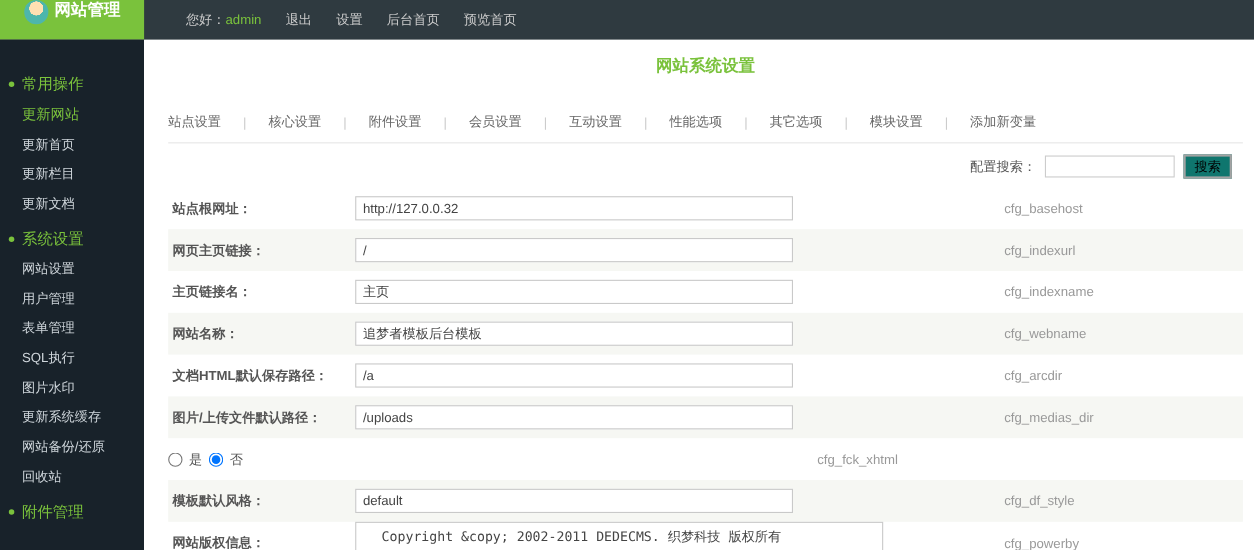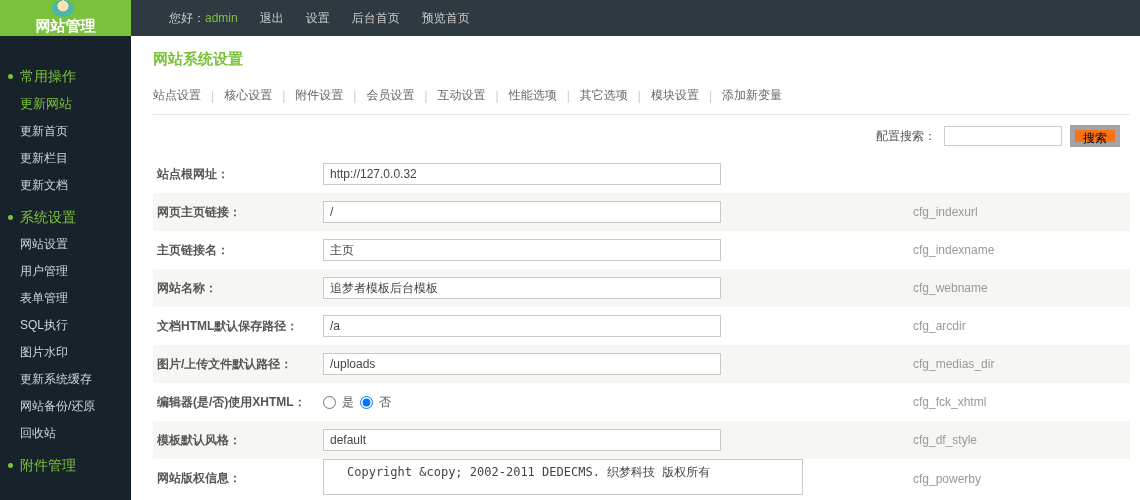--- a/index.html
+++ b/index.html
@@ -1,38 +1,38 @@
 <!DOCTYPE html>
 <html><head>
 <meta charset="utf-8">
 <style>
 * { box-sizing: border-box; margin: 0; padding: 0; }
 body { font-family: "Microsoft YaHei", Arial, sans-serif; font-size: 12px; background: #fff; width: 1140px; height: 500px; overflow: hidden; }
 .topbar { height: 36px; background: #2f3a40; display: flex; align-items: center; padding-left: 0; color: #ccc; }
-.logo-box { width: 131px; height: 36px; background: #7ac23c; color: #fff; display: flex; align-items: center; justify-content: center; font-size: 15px; font-weight: bold; flex-direction: column; }
+.logo-box { width: 131px; height: 36px; background: #7ac23c; color: #fff; display: flex; align-items: flex-start; justify-content: center; font-size: 15px; font-weight: bold; }
 .logo-box .avatar { width: 22px; height: 22px; border-radius: 50%; background: radial-gradient(circle at 50% 35%, #ffe0b2 35%, #4db6ac 36%); margin-right: 6px; }
 .top-links { display: flex; align-items: center; gap: 22px; margin-left: 38px; font-size: 12px; }
 .top-links span { color: #ccc; cursor: pointer; }
 .top-links .hello { color: #ccc; }
 .top-links .admin { color: #7ac23c; }
 .container { display: flex; height: 464px; }
 .sidebar { width: 131px; background: #18222a; color: #b7c0c7; height: 100%; padding-top: 28px; overflow: hidden; }
 .sidebar .group { margin-bottom: 6px; }
 .sidebar .group-title { color: #7ac23c; font-size: 14px; padding: 4px 0 4px 20px; position: relative; cursor: pointer; }
 .sidebar .group-title::before { content: ""; position: absolute; left: 8px; top: 10px; width: 5px; height: 5px; border-radius: 50%; background: #7ac23c; }
 .sidebar .item { color: #cfd6db; font-size: 12px; padding: 5px 0 5px 20px; cursor: pointer; }
 .sidebar .item.sp { font-size: 13px; color: #7ac23c; }
 .main { flex: 1; background: #fff; padding: 14px 10px 0 22px; overflow-y: auto; overflow-x: auto; }
-.page-title { color: #7ac23c; font-size: 15px; font-weight: bold; margin-bottom: 12px; }
-.tabs { display: flex; align-items: center; gap: 0; border-bottom: 1px solid #e6e6e6; padding: 6px 0 10px 0; margin-bottom: 6px; font-size: 12px; }
+.page-title { color: #7ac23c; font-size: 15px; font-weight: bold; margin-bottom: 27px; text-align: center; }
+.tabs { display: flex; align-items: center; gap: 10px; border-bottom: 1px solid #e6e6e6; padding: 6px 0 10px 0; margin-bottom: 6px; font-size: 12px; }
 .tabs a { color: #666; text-decoration: none; cursor: pointer; }
 .tabs .sep { color: #ccc; margin: 0 10px; }
 .search-row { display: flex; justify-content: flex-end; align-items: center; gap: 8px; padding: 4px 10px 8px 0; font-size: 12px; color: #555; }
 .search-row input { width: 118px; height: 20px; border: 1px solid #ccc; padding: 0 4px; }
-.search-row button { height: 22px; padding: 0 8px; background: #f97316; border: 5px solid #a3a3a3; cursor: pointer; font-size: 12px; }
+.search-row button { height: 22px; padding: 0 8px; background: #0f766e; border: 2px solid #a3a3a3; cursor: pointer; font-size: 12px; }
 .form-row { display: flex; align-items: center; min-height: 38px; font-size: 12px; color: #555; }
 .form-row:nth-child(even) { background: #f6f7f3; }
 .form-row .label { width: 170px; padding-left: 4px; font-weight: bold; }
 .form-row .control { width: 490px; }
 .form-row .control input[type=text] { width: 398px; height: 22px; border: 1px solid #c9c9c9; padding: 0 6px; background: #fff; font-size: 12px; color: #444; }
 .form-row .control textarea { width: 480px; height: 36px; border: 1px solid #c9c9c9; padding: 4px 23px; font-size: 12px; color: #444; resize: none; }
 .form-row .control .radio-group { display: flex; align-items: center; gap: 6px; }
 .form-row .key { color: #999; padding-left: 100px; }
 .form-rows { }
 </style>
@@ -101,20 +101,21 @@
     </div>
     <div class="search-row">
       <span>配置搜索：</span>
       <input type="text" style="">
       <button>搜索</button>
     </div>
     <div class="form-rows" id="form-rows">
         <div class="form-row">
           <div class="label">站点根网址：</div>
           <div class="control"><input type="text" value="http://127.0.0.32" style=""></div>
+          <div class="key">cfg_basehost</div>
         </div>
         <div class="form-row">
           <div class="label">网页主页链接：</div>
           <div class="control"><input type="text" value="/" style=""></div>
           <div class="key">cfg_indexurl</div>
         </div>
         <div class="form-row">
           <div class="label">主页链接名：</div>
           <div class="control"><input type="text" value="主页" style=""></div>
           <div class="key">cfg_indexname</div>
@@ -128,21 +129,20 @@
           <div class="label">文档HTML默认保存路径：</div>
           <div class="control"><input type="text" value="/a" style=""></div>
           <div class="key">cfg_arcdir</div>
         </div>
         <div class="form-row">
           <div class="label">图片/上传文件默认路径：</div>
           <div class="control"><input type="text" value="/uploads" style=""></div>
           <div class="key">cfg_medias_dir</div>
         </div>
         <div class="form-row">
-          <div class="label">编辑器(是/否)使用XHTML：</div>
           <div class="control">
             <div class="radio-group">
               <input type="radio" name="rg6" style="">
               <span>是</span>
               <input type="radio" name="rg6" checked="" style="">
               <span>否</span>
             </div>
           </div>
           <div class="key">cfg_fck_xhtml</div>
         </div>

